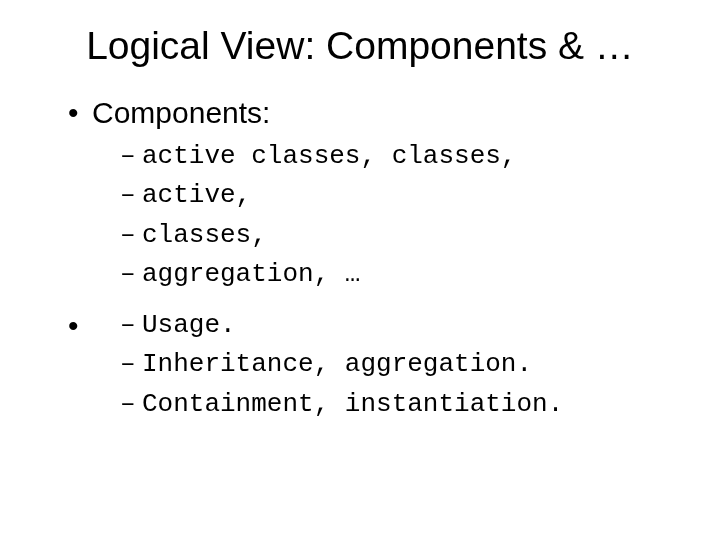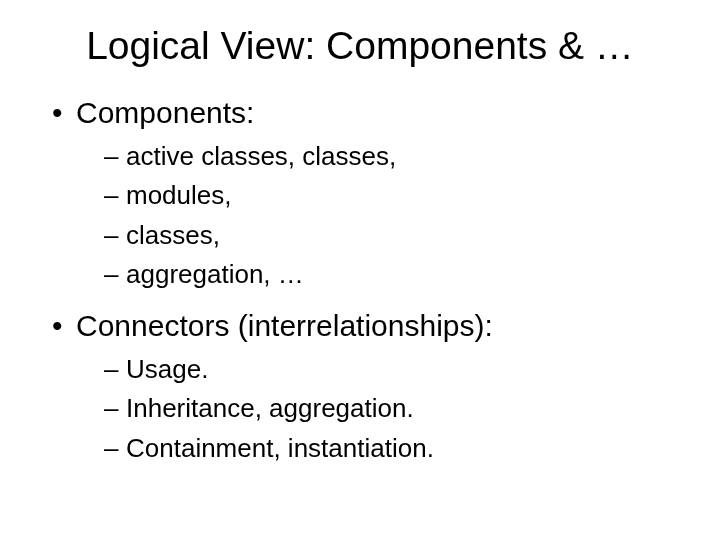--- a/index.html
+++ b/index.html
@@ -19,39 +19,40 @@
     border-radius: 26px;
   }
   .title {
     font-size: 39px;
     text-align: center;
     margin: 6px 0 28px 0;
     font-weight: normal;
   }
   ul.level1 {
     list-style: none;
-    margin: 0;
+    margin: 16px;
     padding: 0 0 0 22px;
   }
   ul.level1 > li {
     font-size: 30px;
     margin: 0 0 14px 0;
     position: relative;
     padding-left: 24px;
   }
   ul.level1 > li::before {
     content: "•";
     position: absolute;
     left: 0;
     top: 0;
   }
   ul.level2 {
     list-style: none;
     margin: 10px 0 18px 0;
     padding: 0 0 0 28px;
+    font-family: Liberation Mono, monospace;
   }
   ul.level2 > li {
     font-size: 26px;
     margin: 0 0 6px 0;
     position: relative;
     padding-left: 22px;
     line-height: 1.28;
   }
   ul.level2 > li::before {
     content: "–";
@@ -64,27 +65,26 @@
 <body>
 
 <div class="slide">
   <h1 class="title">Logical View: Components &amp; …</h1>
 
   <ul class="level1">
     <li>
       <span>Components:</span>
       <ul class="level2">
         <li><span>active classes, classes,</span></li>
-        <li><span>modules,</span></li>
+        <li><span>active,</span></li>
         <li><span>classes,</span></li>
         <li><span>aggregation, …</span></li>
       </ul>
     </li>
     <li>
-      <span>Connectors (interrelationships):</span>
       <ul class="level2">
         <li><span>Usage.</span></li>
         <li><span>Inheritance, aggregation.</span></li>
         <li><span>Containment, instantiation.</span></li>
       </ul>
     </li>
   </ul>
 </div>
 
 </body></html>

